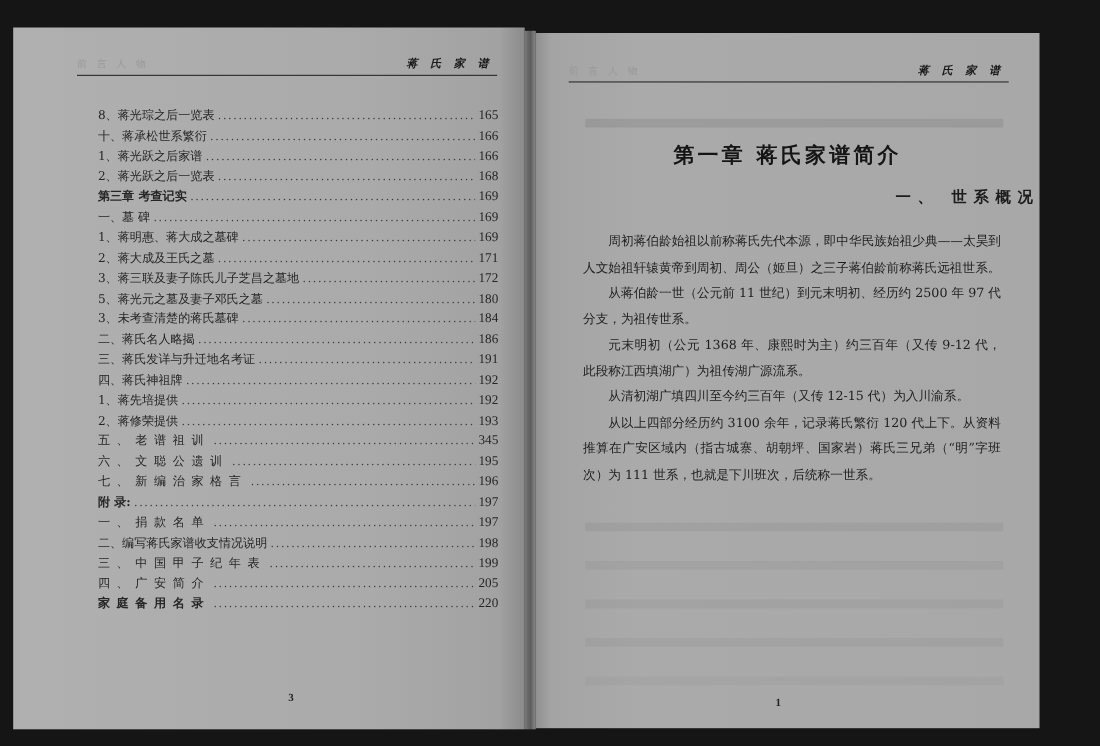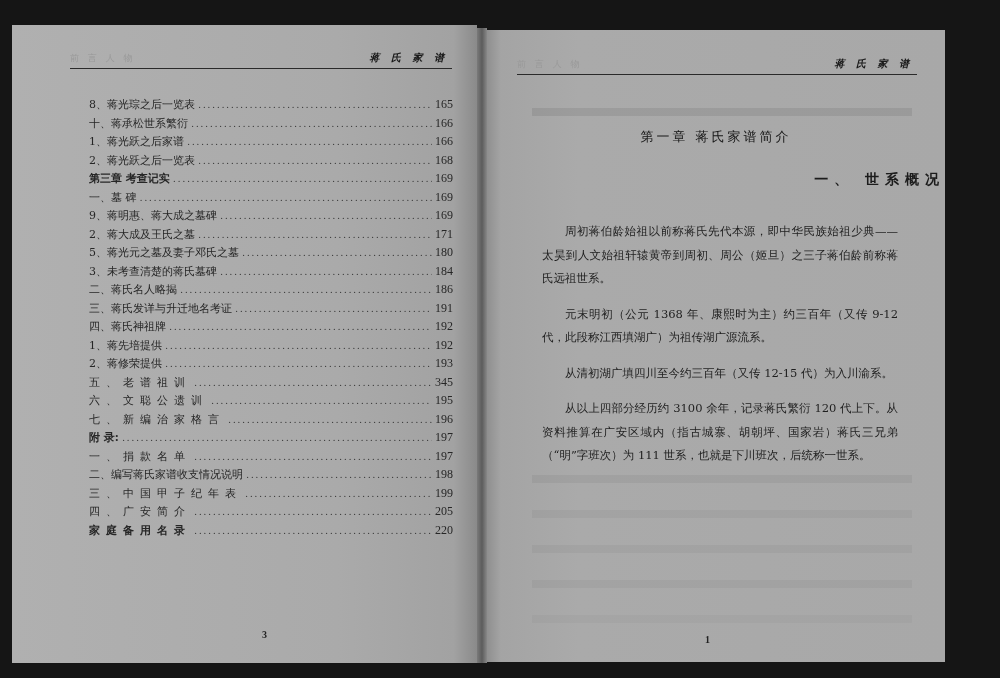--- a/index.html
+++ b/index.html
@@ -65,34 +65,34 @@
     .toc-page { flex: 0 0 auto; font-family: "Liberation Serif", serif; font-size: 12px; }
     .page-number {
       position: absolute; font-family: "Liberation Serif", serif;
       font-size: 10px; font-weight: bold; color: #222;
     }
     #left-page .page-number { left: 250px; top: 604px; }
     #right-page .page-number { left: 218px; top: 604px; }
     
     #chapter-title {
       position: absolute; left: 0; width: 100%; top: 98px;
-      text-align: center; font-size: 13px; font-weight: normal;
+      text-align: center; font-size: 19px; font-weight: bold;
       letter-spacing: 3px; color: #151515;
     }
     #section-title {
       position: absolute; left: 0; width: 100%; top: 141px;
       text-align: right; font-size: 14px; font-weight: bold;
       letter-spacing: 6px; color: #1c1c1c;
     }
     #body-text {
       position: absolute; left: 43px; top: 178px; width: 380px;
       font-size: 11.5px; line-height: 23.5px; color: #1e1e1e;
       text-align: justify;
     }
-    #body-text p { margin: 12px; text-indent: 2em; }
+    #body-text p { margin: 0; text-indent: 2em; }
     .ghost-line {
       position: absolute; height: 8px; background: rgba(60,60,60,0.12);
     }
   </style>
 </head>
 <body>
 
 <div class="page" id="left-page">
   <div class="running-head">
     <span class="rh-faint">前 言 人 物</span>
@@ -123,28 +123,33 @@
         <span class="toc-label">第三章 考查记实</span>
         <span class="toc-dots"></span>
         <span class="toc-page">169</span>
       </div>
       <div class="toc-row ">
         <span class="toc-label">一、墓 碑</span>
         <span class="toc-dots"></span>
         <span class="toc-page">169</span>
       </div>
       <div class="toc-row ">
-        <span class="toc-label">9、蒋明惠、蒋大成之墓碑</span>
+        <span class="toc-label">1、蒋明惠、蒋大成之墓碑</span>
         <span class="toc-dots"></span>
         <span class="toc-page">169</span>
       </div>
       <div class="toc-row ">
         <span class="toc-label">2、蒋大成及王氏之墓</span>
         <span class="toc-dots"></span>
         <span class="toc-page">171</span>
+      </div>
+      <div class="toc-row ">
+        <span class="toc-label">3、蒋三联及妻子陈氏儿子芝昌之墓地</span>
+        <span class="toc-dots"></span>
+        <span class="toc-page">172</span>
       </div>
       <div class="toc-row ">
         <span class="toc-label">5、蒋光元之墓及妻子邓氏之墓</span>
         <span class="toc-dots"></span>
         <span class="toc-page">180</span>
       </div>
       <div class="toc-row ">
         <span class="toc-label">3、未考查清楚的蒋氏墓碑</span>
         <span class="toc-dots"></span>
         <span class="toc-page">184</span>
@@ -228,20 +233,21 @@
 <div class="page" id="right-page">
   <div class="running-head">
     <span class="rh-faint">前 言 人 物</span>
     <span class="rh-title">蒋 氏 家 谱</span>
   </div>
   <div class="ghost-line" style="left:45px; top:78px; width:380px;"></div>
   <div id="chapter-title">第一章  蒋氏家谱简介</div>
   <div id="section-title">一、 世系概况</div>
   <div id="body-text">
     <p>周初蒋伯龄始祖以前称蒋氏先代本源，即中华民族始祖少典——太昊到人文始祖轩辕黄帝到周初、周公（姬旦）之三子蒋伯龄前称蒋氏远祖世系。</p>
+    <p>从蒋伯龄一世（公元前 11 世纪）到元末明初、经历约 2500 年 97 代分支，为祖传世系。</p>
     <p>元末明初（公元 1368 年、康熙时为主）约三百年（又传 9-12 代，此段称江西填湖广）为祖传湖广源流系。</p>
     <p>从清初湖广填四川至今约三百年（又传 12-15 代）为入川渝系。</p>
     <p>从以上四部分经历约 3100 余年，记录蒋氏繁衍 120 代上下。从资料推算在广安区域内（指古城寨、胡朝坪、国家岩）蒋氏三兄弟（“明”字班次）为 111 世系，也就是下川班次，后统称一世系。</p>
   </div>
   <div class="ghost-line" style="left:45px; top:445px; width:380px; opacity:.6"></div>
   <div class="ghost-line" style="left:45px; top:480px; width:380px; opacity:.5"></div>
   <div class="ghost-line" style="left:45px; top:515px; width:380px; opacity:.5"></div>
   <div class="ghost-line" style="left:45px; top:550px; width:380px; opacity:.5"></div>
   <div class="ghost-line" style="left:45px; top:585px; width:380px; opacity:.4"></div>
   <div class="page-number">1</div>

